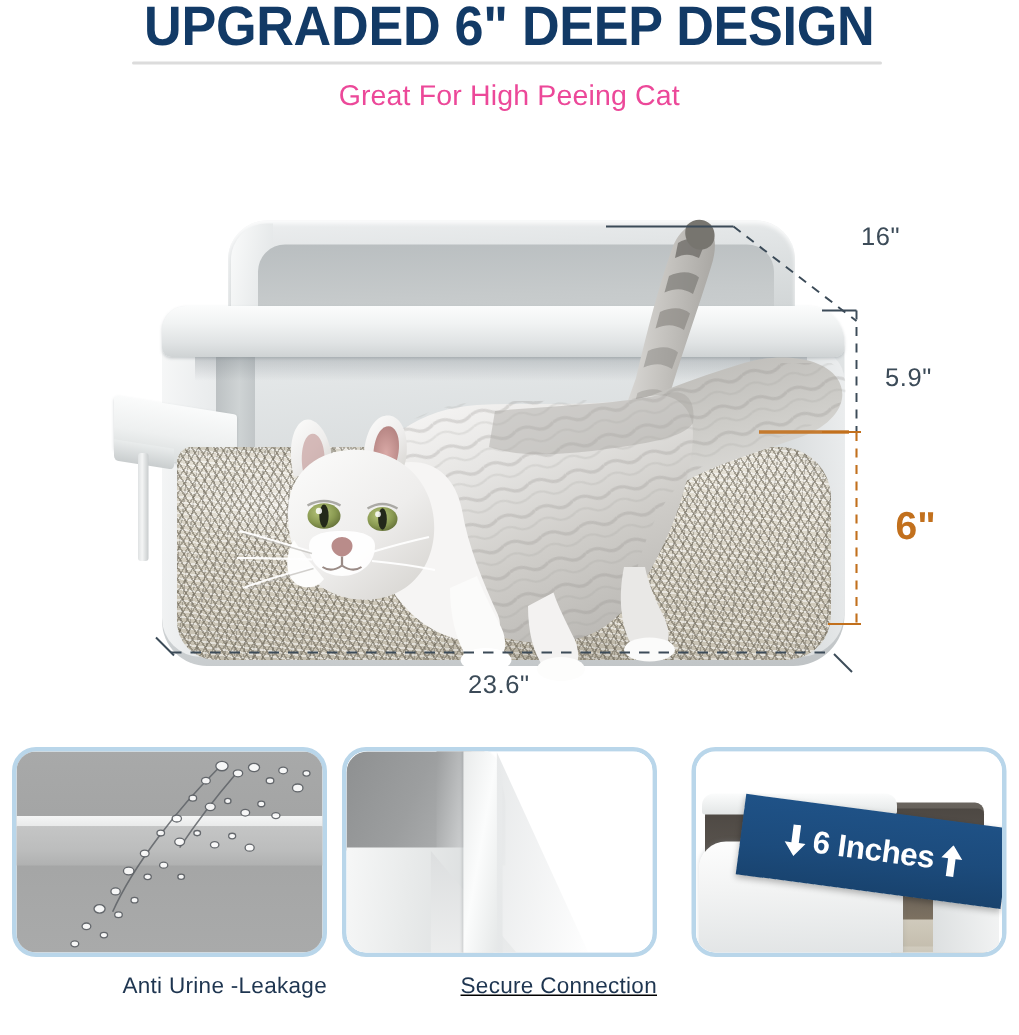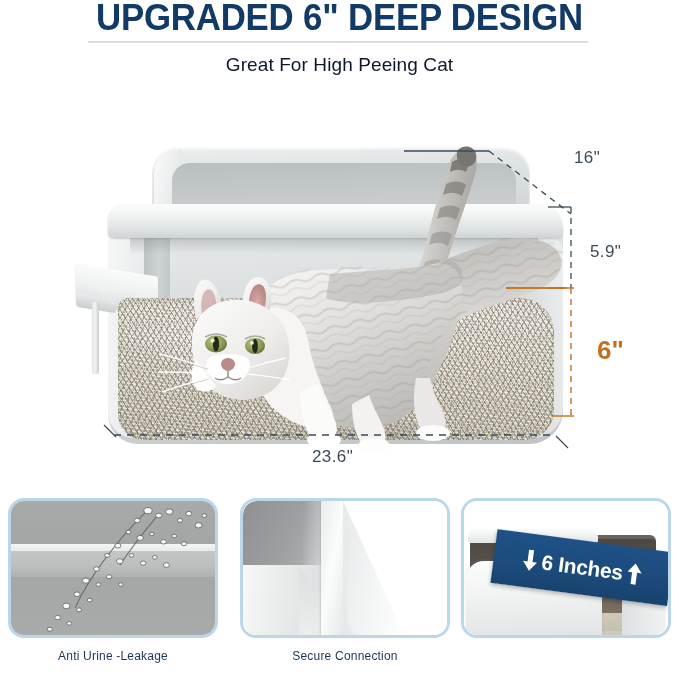--- a/index.html
+++ b/index.html
@@ -47,21 +47,21 @@
     background: #dcdcdc;
     border-radius: 1px;
   }
   #subtitle {
     position: absolute;
     left: 0; top: 53px;
     width: 679px;
     text-align: center;
     font-size: 19px;
     line-height: 24px;
-    color: #0f172a;
+    color: #ec4899;
     font-weight: normal;
     letter-spacing: 0.1px;
     white-space: nowrap;
   }
 
   
   #hero {
     position: absolute;
     left: 0; top: 92px;
     width: 679px;
@@ -228,36 +228,36 @@
     position: absolute;
     left: 0; top: 498px;
     width: 679px; height: 192px;
   }
   .feature {
     position: absolute;
     top: 0;
     width: 210px;
   }
   .feature:nth-child(1) { left: 8px; }
-  .feature:nth-child(2) { left: 240px; }
+  .feature:nth-child(2) { left: 228px; text-decoration: underline; }
   .feature:nth-child(3) { left: 461px; }
 
   .feature-frame {
     position: relative;
     width: 210px; height: 140px;
     box-sizing: border-box;
     border: 3px solid #b9d6ea;
     border-radius: 16px;
     background: #ffffff;
     overflow: hidden;
   }
   .feature-caption {
     margin-top: 11px;
-    text-align: center;
-    font-size: 12px;
+    text-align: right;
+    font-size: 15px;
     color: #1e3550;
     letter-spacing: .2px;
     white-space: nowrap;
   }
 
   
   .p1-bg {
     position: absolute; inset: 0;
     background: linear-gradient(180deg, #a8a9a9 0%, #a3a4a4 38%, #a9aaaa 100%);
   }

